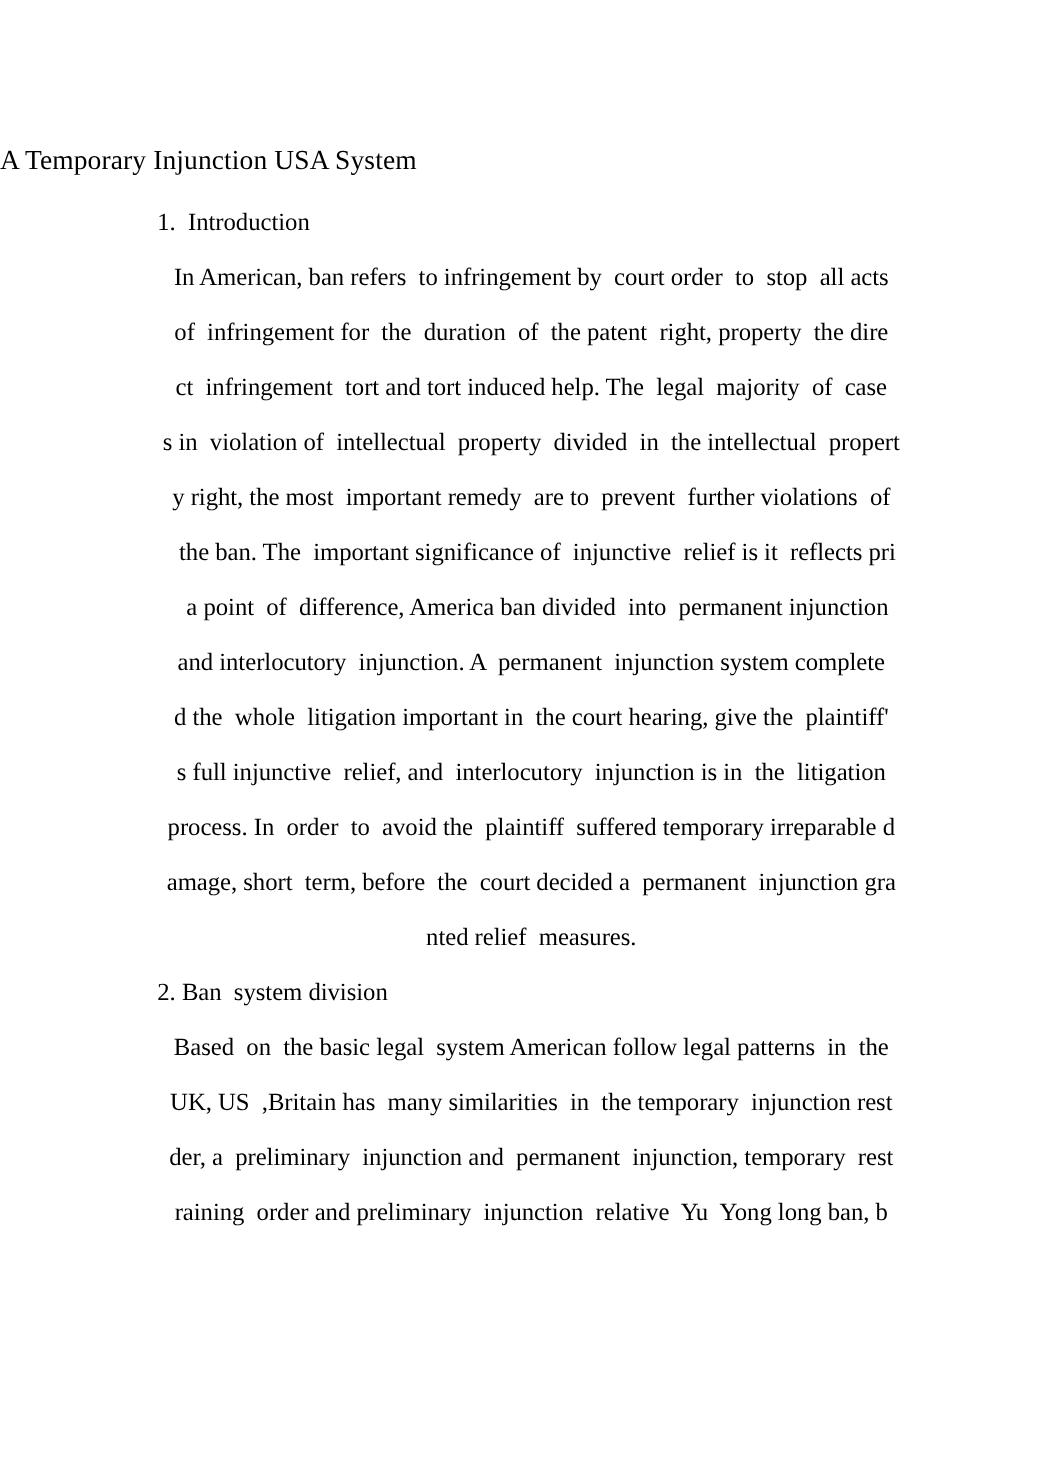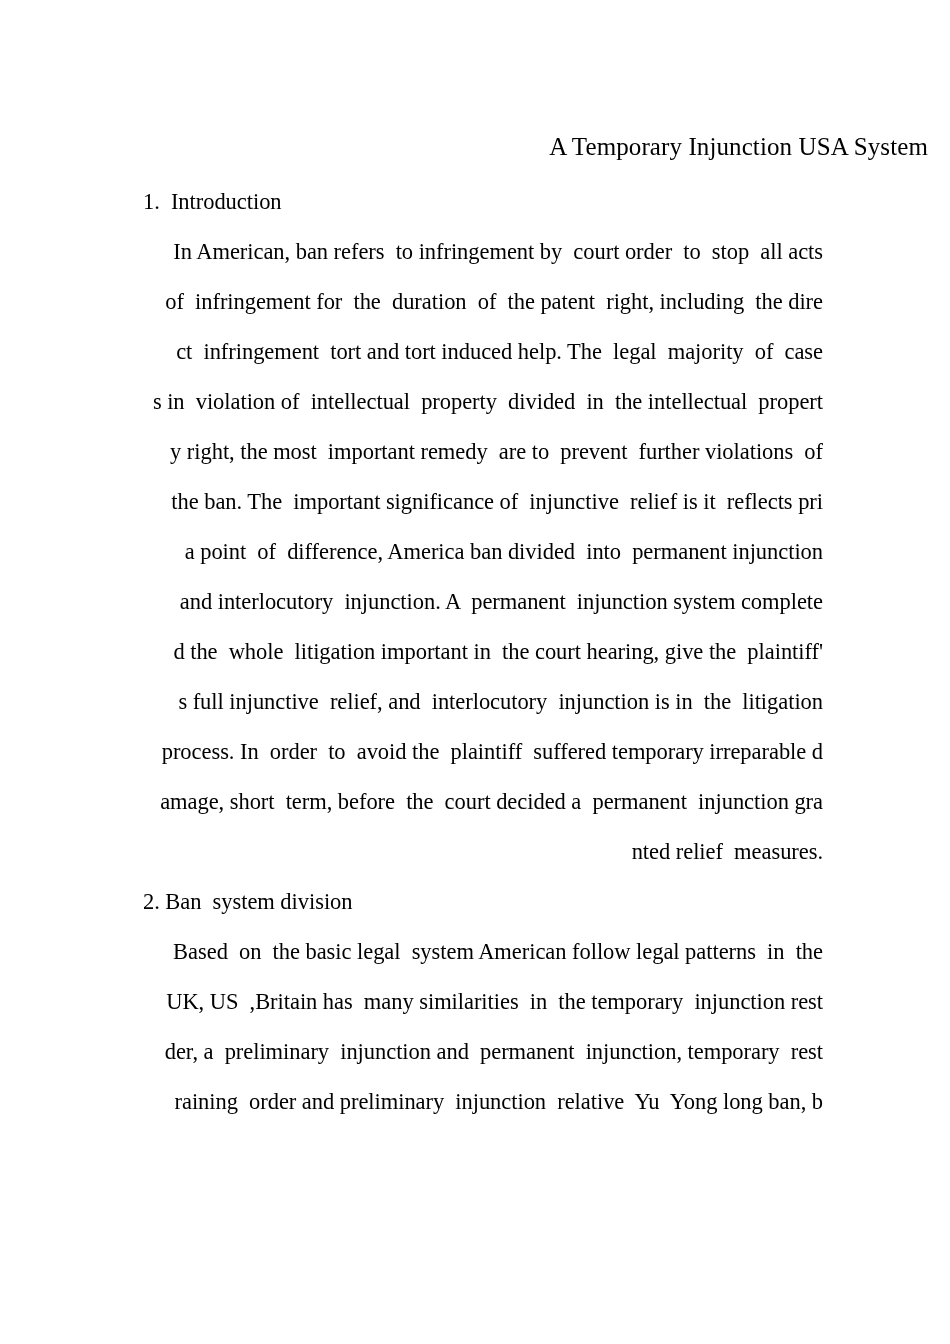--- a/index.html
+++ b/index.html
@@ -16,62 +16,62 @@
     overflow: hidden;
     font-family: "Liberation Serif", "DejaVu Serif", serif;
     color: #000000;
     -webkit-font-smoothing: antialiased;
   }
   .doc-title {
     position: absolute;
     left: 0;
     top: 115px;
     width: 928px;
-    text-align: right;
+    text-align: left;
     font-size: 25px;
     line-height: 30px;
     font-weight: normal;
     letter-spacing: 0.1px;
     white-space: nowrap;
   }
   .body-block {
     position: absolute;
     left: 143px;
     top: 177px;
     width: 680px;
     font-family: Liberation Serif, serif;
   }
   .text-line {
     height: 50px;
     line-height: 50px;
     font-size: 22.5px;
     white-space: pre;
     letter-spacing: -0.05px;
-    text-align: right;
+    text-align: center;
   }
   .heading-line {
     height: 50px;
     line-height: 50px;
     font-size: 22.5px;
     white-space: pre;
     letter-spacing: -0.05px;
   }
 </style>
 </head>
 <body>
 
 <div class="page">
 
   <h1 class="doc-title">A Temporary Injunction USA System</h1>
 
   <div class="body-block">
     <div class="heading-line">1.  Introduction</div>
 
     <div class="text-line">In American, ban refers  to infringement by  court order  to  stop  all acts</div>
-    <div class="text-line">of  infringement for  the  duration  of  the patent  right, including  the dire</div>
+    <div class="text-line">of  infringement for  the  duration  of  the patent  right, property  the dire</div>
     <div class="text-line">ct  infringement  tort and tort induced help. The  legal  majority  of  case</div>
     <div class="text-line">s in  violation of  intellectual  property  divided  in  the intellectual  propert</div>
     <div class="text-line">y right, the most  important remedy  are to  prevent  further violations  of</div>
     <div class="text-line">  the ban. The  important significance of  injunctive  relief is it  reflects pri</div>
     <div class="text-line">  a point  of  difference, America ban divided  into  permanent injunction</div>
     <div class="text-line">and interlocutory  injunction. A  permanent  injunction system complete</div>
     <div class="text-line">d the  whole  litigation important in  the court hearing, give the  plaintiff'</div>
     <div class="text-line">s full injunctive  relief, and  interlocutory  injunction is in  the  litigation</div>
     <div class="text-line">process. In  order  to  avoid the  plaintiff  suffered temporary irreparable d</div>
     <div class="text-line">amage, short  term, before  the  court decided a  permanent  injunction gra</div>

